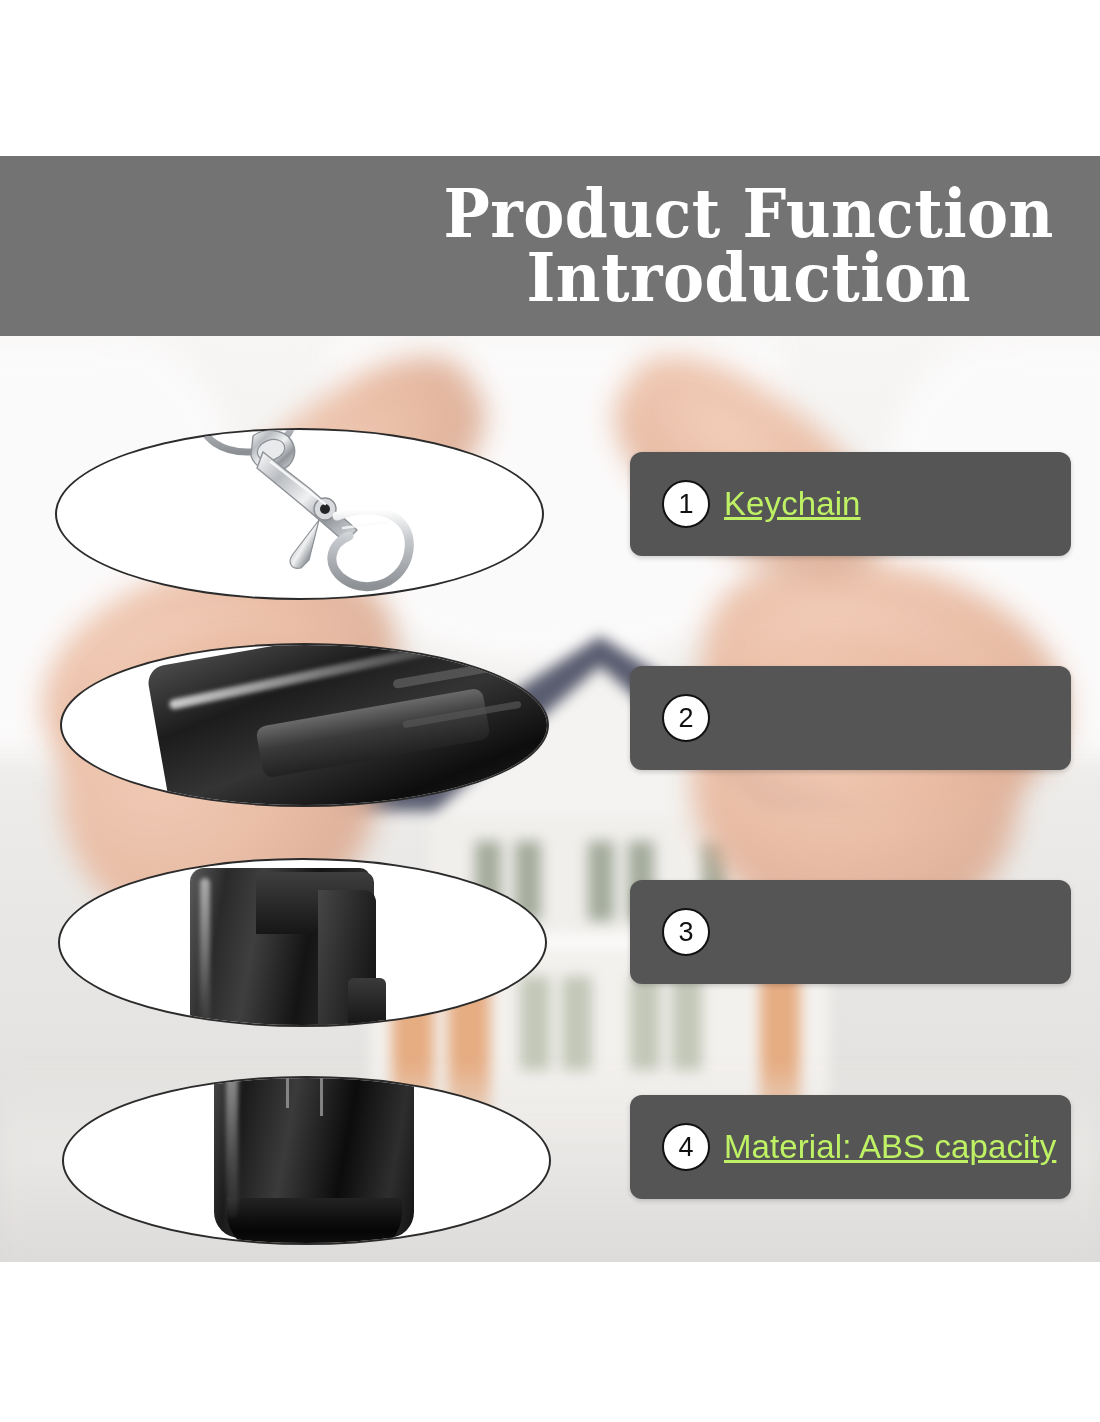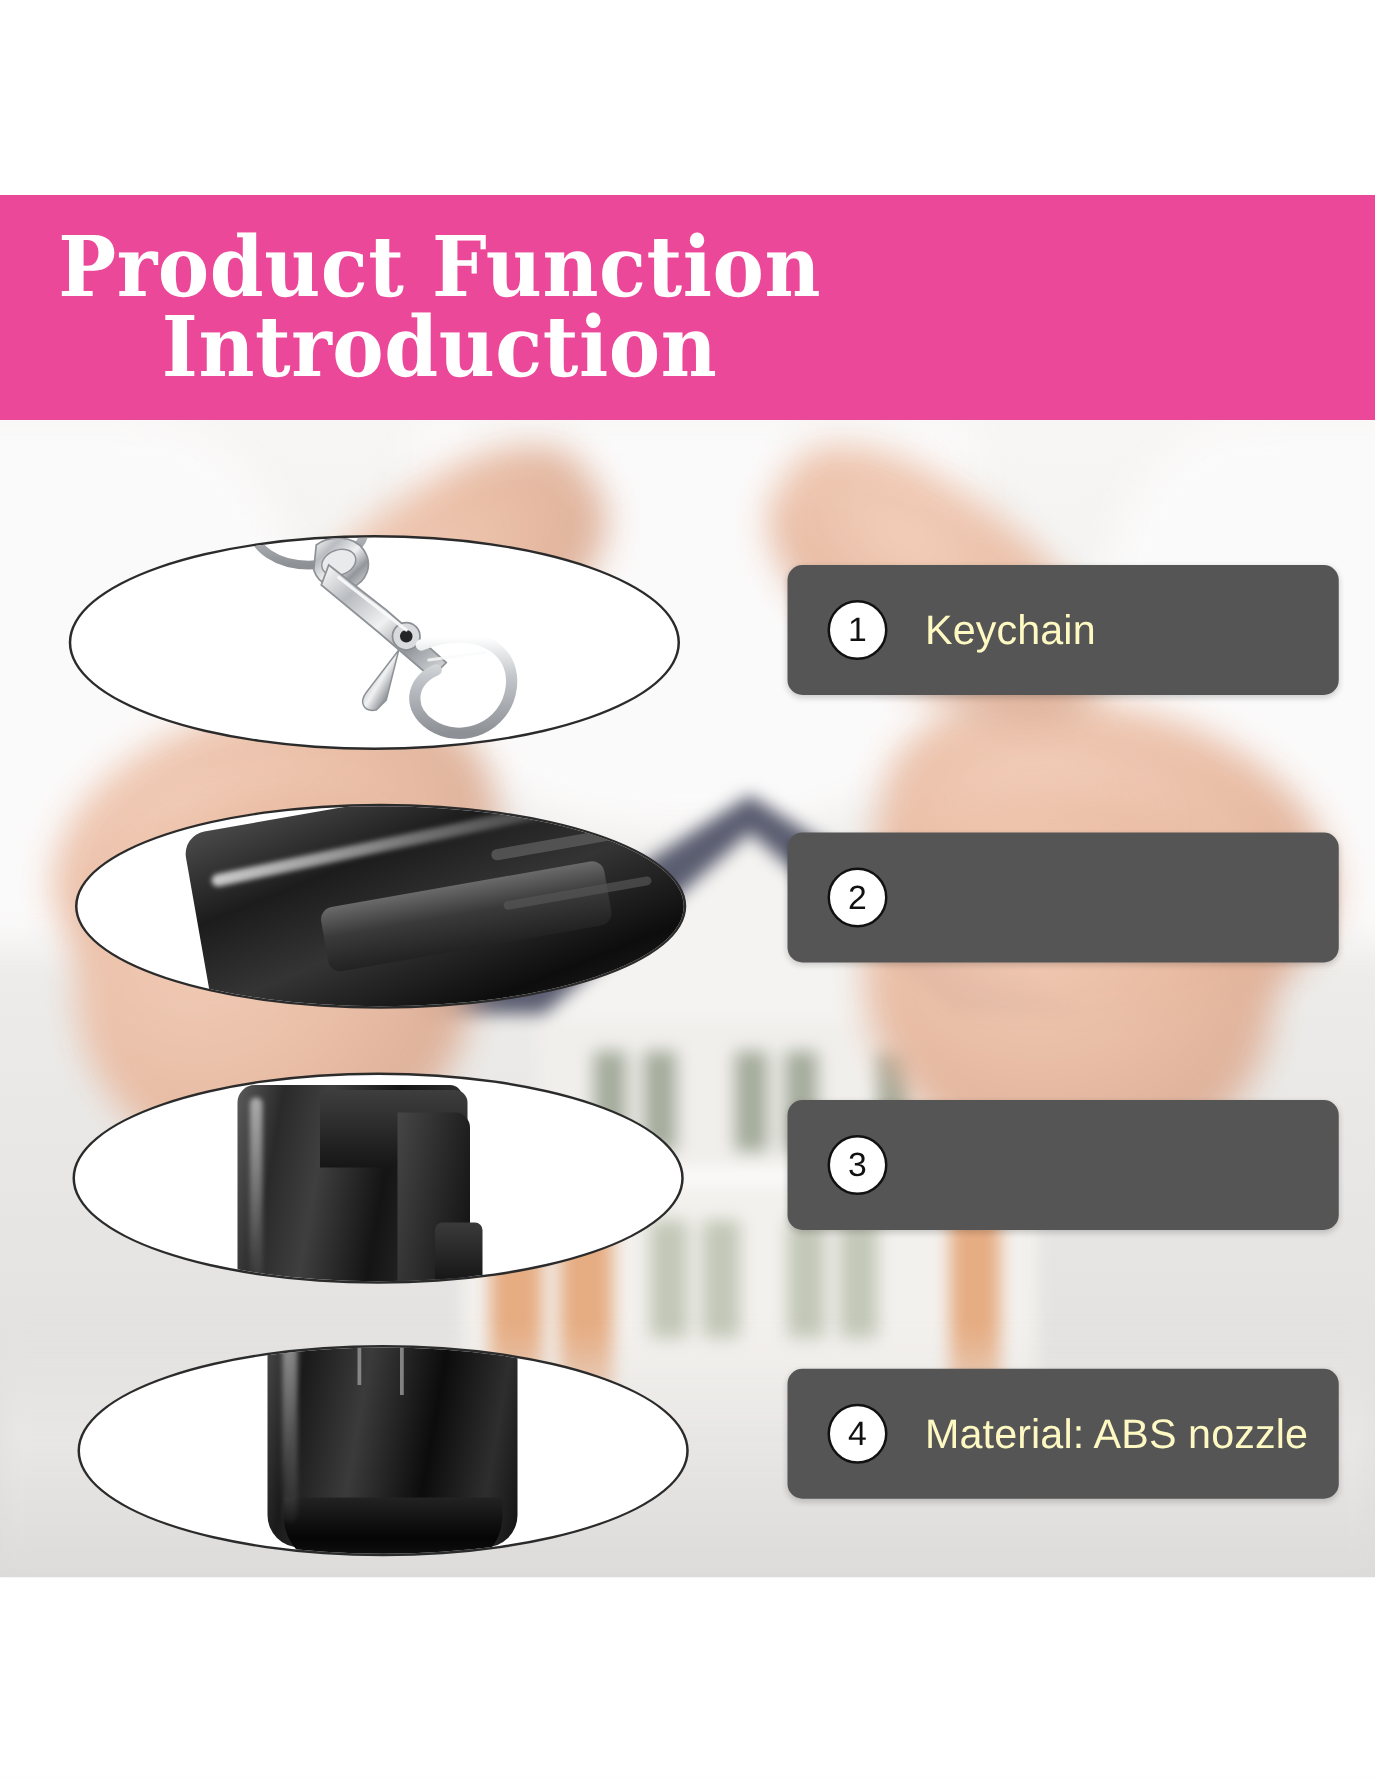--- a/index.html
+++ b/index.html
@@ -26,24 +26,24 @@
     left: 0; top: 0;
     width: 1100px; height: 156px;
     background: #ffffff;
   }
 
   
   .title-band {
     position: absolute;
     left: 0; top: 156px;
     width: 1100px; height: 180px;
-    background: #ec4899;
+    background: #737373;
     display: flex;
     align-items: center;
-    justify-content: flex-start;
+    justify-content: flex-end;
   }
   .title-text {
     font-family: "DejaVu Serif", "Liberation Serif", serif;
     font-weight: bold;
     color: #ffffff;
     font-size: 67px;
     line-height: 0.95;
     text-align: center;
     letter-spacing: 0.5px;
     transform: scaleX(0.92);
@@ -182,26 +182,27 @@
     border: 2px solid #111111;
     color: #111111;
     font-size: 27px;
     font-weight: normal;
     display: flex;
     align-items: center;
     justify-content: center;
     line-height: 1;
   }
   .feature-label {
-    margin-left: 30px;
-    color: #fef9c3;
+    margin-left: 14px;
+    color: #bef264;
     font-size: 33px;
     font-weight: normal;
     letter-spacing: 0.1px;
     white-space: nowrap;
+    text-decoration: underline;
   }
 
   
   .bottom-strip {
     position: absolute;
     left: 0; top: 1262px;
     width: 1100px; height: 160px;
     background: #ffffff;
   }
 </style>
@@ -359,20 +360,20 @@
     <div class="feature-bar" style="left:630px; top:330px; width:441px; height:104px;">
       <div class="feature-num">2</div>
     </div>
 
     <div class="feature-bar" style="left:630px; top:544px; width:441px; height:104px;">
       <div class="feature-num">3</div>
     </div>
 
     <div class="feature-bar" style="left:630px; top:759px; width:441px; height:104px;">
       <div class="feature-num">4</div>
-      <div class="feature-label">Material: ABS nozzle</div>
+      <div class="feature-label">Material: ABS capacity</div>
     </div>
 
   </div>
 
   <div class="bottom-strip"></div>
 
 </div>
 
 </body></html>

